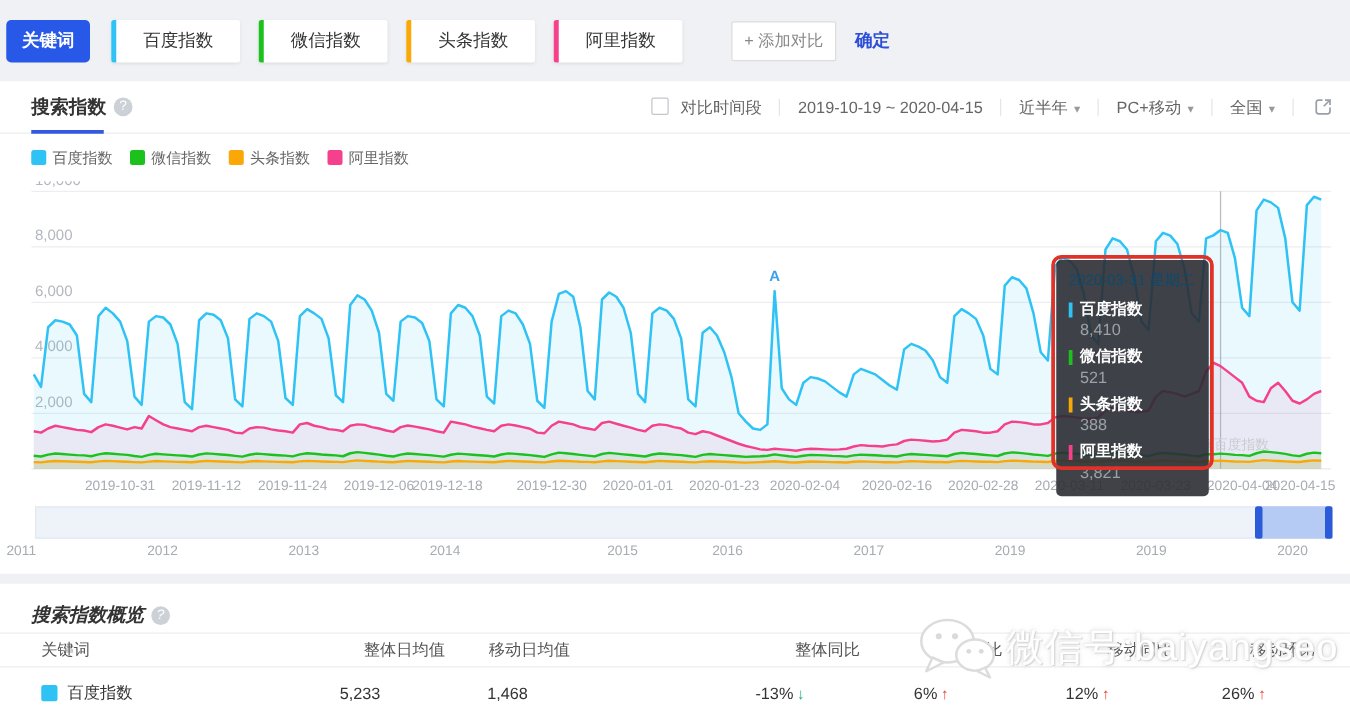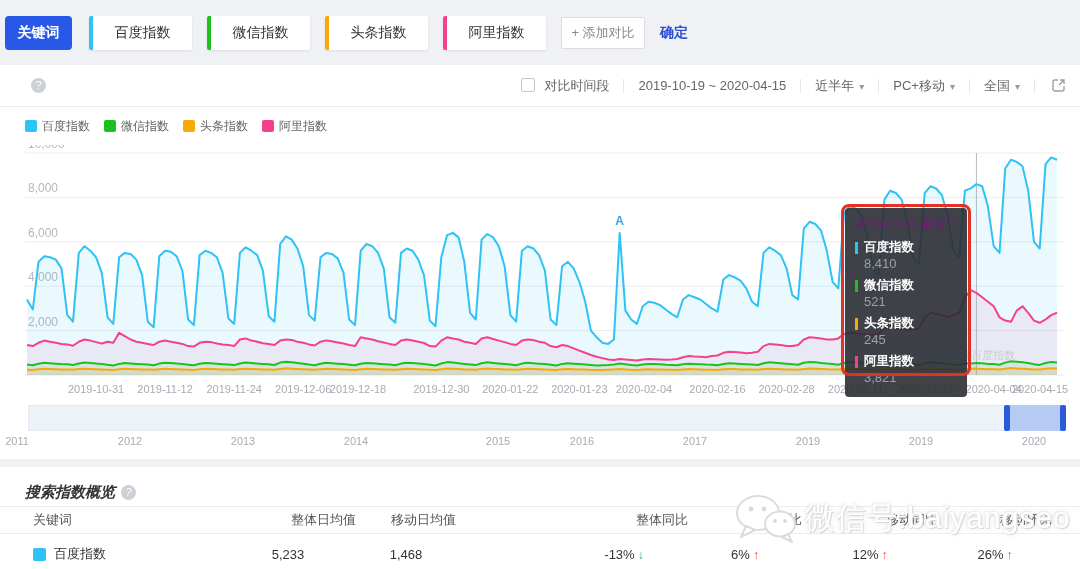--- a/index.html
+++ b/index.html
@@ -9,21 +9,21 @@
   
   .topbar { height:65px; display:flex; align-items:center; padding-left:5px; }
   .kw-btn { width:67px; height:34px; background:#2858e8; color:#fff; font-size:14px; font-weight:bold;
             border:none; border-radius:4px; cursor:pointer; }
   .kw-cards { display:flex; margin-left:17px; }
   .kw-card { width:103px; height:34px; background:#fff; display:flex; align-items:center; margin-right:15px;
              box-shadow:0 1px 3px rgba(0,0,0,0.08); border-radius:2px; cursor:pointer; }
   .kw-card .bar { width:4px; height:34px; border-radius:2px 0 0 2px; }
   .kw-card .lbl { flex:1; text-align:center; font-size:14px; color:#333; }
   .add-cmp { width:84px; height:32px; background:#fff; border:1px solid #ddd; border-radius:2px;
-             color:#888; font-size:13px; cursor:pointer; }
+             color:#888; font-size:13px; cursor:pointer;margin-left:24px; }
   .confirm { margin-left:15px; background:none; border:none; color:#2d4fd8; font-size:14px; font-weight:bold; cursor:pointer; }
 
   
   .panel1 { position:relative; background:#fff; height:394px; }
   .p1-head { height:42px; padding:0 14px 0 25px; border-bottom:1px solid #ededed;
              display:flex; align-items:center; justify-content:space-between; }
   .tab { position:relative; height:42px; display:flex; align-items:center; }
   .tab .t { font-size:15px; font-weight:bold; color:#333; }
   .tab .u { position:absolute; left:0; bottom:0; width:58px; height:3px; background:#3558e0; }
   .qicon { display:inline-block; width:15px; height:15px; margin-left:6px; border-radius:50%;
@@ -50,21 +50,21 @@
 
   .dz { position:relative; margin:6px 0 0 28px; width:1038px; height:26px; background:#eef2f9; border:1px solid #e3e8f1; }
   .dz-sel { position:absolute; top:-1px; bottom:-1px; background:#b6cbf3; }
   .dz-handle { position:absolute; top:-1px; bottom:-1px; width:6px; background:#2b5bd8; border-radius:2px; cursor:ew-resize; }
   .years { position:relative; height:18px; margin-top:2px; }
   .years span { position:absolute; top:2px; font-size:11px; color:#a7abb2; transform:translateX(-50%); }
 
   
   .tooltip { position:absolute; left:845px; top:143px; width:122px; padding:8px 10px 6px 10px;
              background:rgba(43,46,52,0.90); border-radius:4px; z-index:5; }
-  .tooltip .date { font-size:12px; color:#701a75; margin-bottom:6px; white-space:nowrap;font-style:italic; }
+  .tooltip .date { font-size:12px; color:#0c4a6e; margin-bottom:6px; white-space:nowrap; }
   .tt-item { margin-bottom:5px; }
   .tt-item .n { display:flex; align-items:center; font-size:12.5px; color:#fff; font-weight:bold; }
   .tt-item .n i { width:3px; height:12px; margin-right:6px; display:inline-block; }
   .tt-item .v { font-size:13px; color:#9ba1a8; margin-left:9px; line-height:16px; }
   .redbox { position:absolute; left:841px; top:139px; width:130px; height:172px;
             border:3px solid #e03226; border-radius:8px; z-index:6; pointer-events:none; }
 
   
   .gap { height:8px; background:#eff1f4; }
   .panel2 { position:relative; background:#fff; height:102px; overflow:hidden; }
@@ -112,20 +112,24 @@
           <span class="lbl">阿里指数</span>
         </div>
       </div>
     <button class="add-cmp">+ 添加对比</button>
     <button class="confirm">确定</button>
   </div>
 
   <div class="panel1">
     <div class="p1-head">
       <div style="display:flex;align-items:center;">
+        <div class="tab">
+          <span class="t">搜索指数</span>
+          <span class="u"></span>
+        </div>
         <span class="qicon">?</span>
       </div>
       <div class="head-ctl">
         <span class="ctl-item">
           <span class="cbox"></span>
           <span>对比时间段</span>
         </span>
         <span class="sep"></span>
         <span class="ctl-item">2019-10-19 ~ 2020-04-15</span>
         <span class="sep"></span>
@@ -191,21 +195,21 @@
           <text x="935" y="214" fill="#c9cdd2" font-size="11">@百度指数</text>
         </svg>
     </div>
     <div class="xlabels">
         <span style="left: 96.0503px;">2019-10-31</span>
         <span style="left: 165.101px;">2019-11-12</span>
         <span style="left: 234.151px;">2019-11-24</span>
         <span style="left: 303.201px;">2019-12-06</span>
         <span style="left: 358px;">2019-12-18</span>
         <span style="left: 441.302px;">2019-12-30</span>
-        <span style="left: 510.352px;">2020-01-22</span>
+        <span style="left: 510.352px;">2020-01-01</span>
         <span style="left: 579.402px;">2020-01-23</span>
         <span style="left: 644px;">2020-02-04</span>
         <span style="left: 717.503px;">2020-02-16</span>
         <span style="left: 786.553px;">2020-02-28</span>
         <span style="left: 855.603px;">2020-03-11</span>
         <span style="left: 924.654px;">2020-03-23</span>
         <span style="left: 993.704px;">2020-04-04</span>
         <span style="left: 1057px; transform: translateX(-80%);">2020-04-15</span>
       </div>
 
@@ -233,21 +237,21 @@
           <div class="tt-item">
             <div class="n"><i style="background:#2FC2F4"></i>百度指数</div>
             <div class="v">8,410</div>
           </div>
           <div class="tt-item">
             <div class="n"><i style="background:#1DC11D"></i>微信指数</div>
             <div class="v">521</div>
           </div>
           <div class="tt-item">
             <div class="n"><i style="background:#F9A808"></i>头条指数</div>
-            <div class="v">245</div>
+            <div class="v">388</div>
           </div>
           <div class="tt-item">
             <div class="n"><i style="background:#F5418C"></i>阿里指数</div>
             <div class="v">3,821</div>
           </div>
         </div>
     </div>
     <div class="redbox"></div>
   </div>
 

